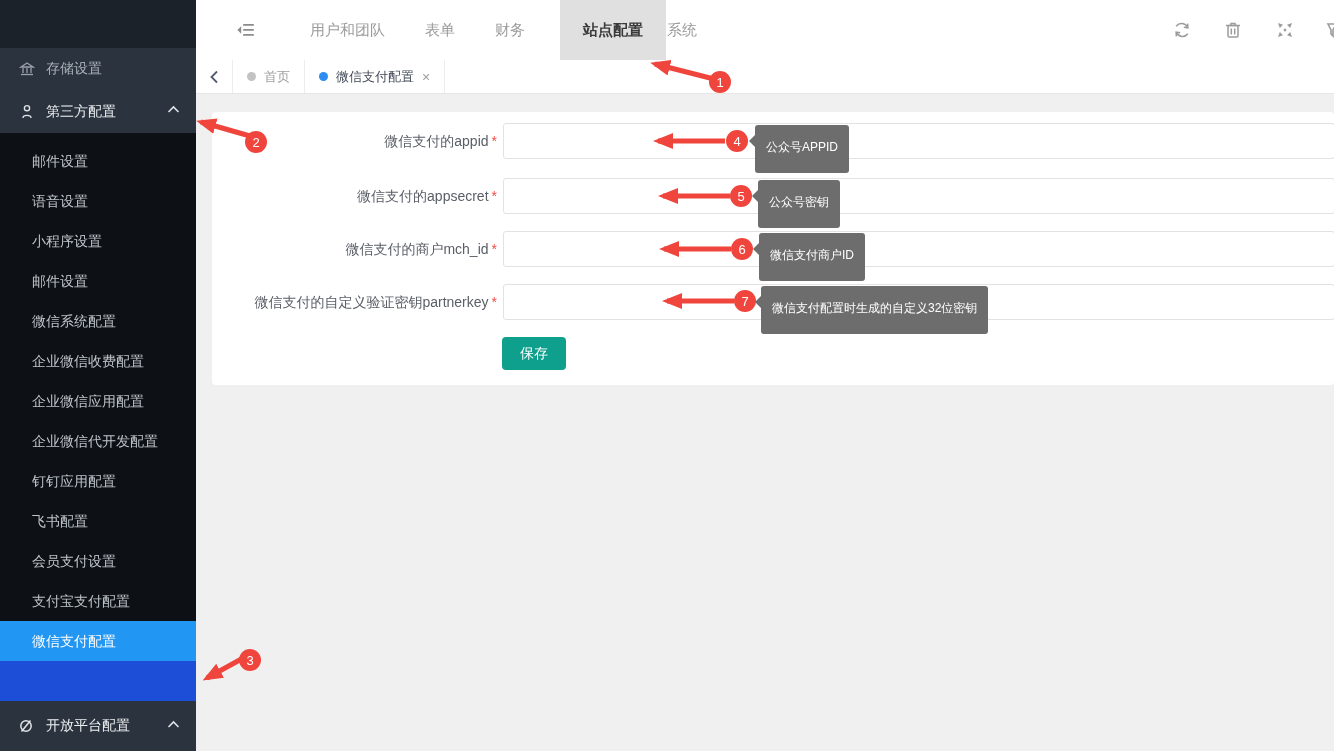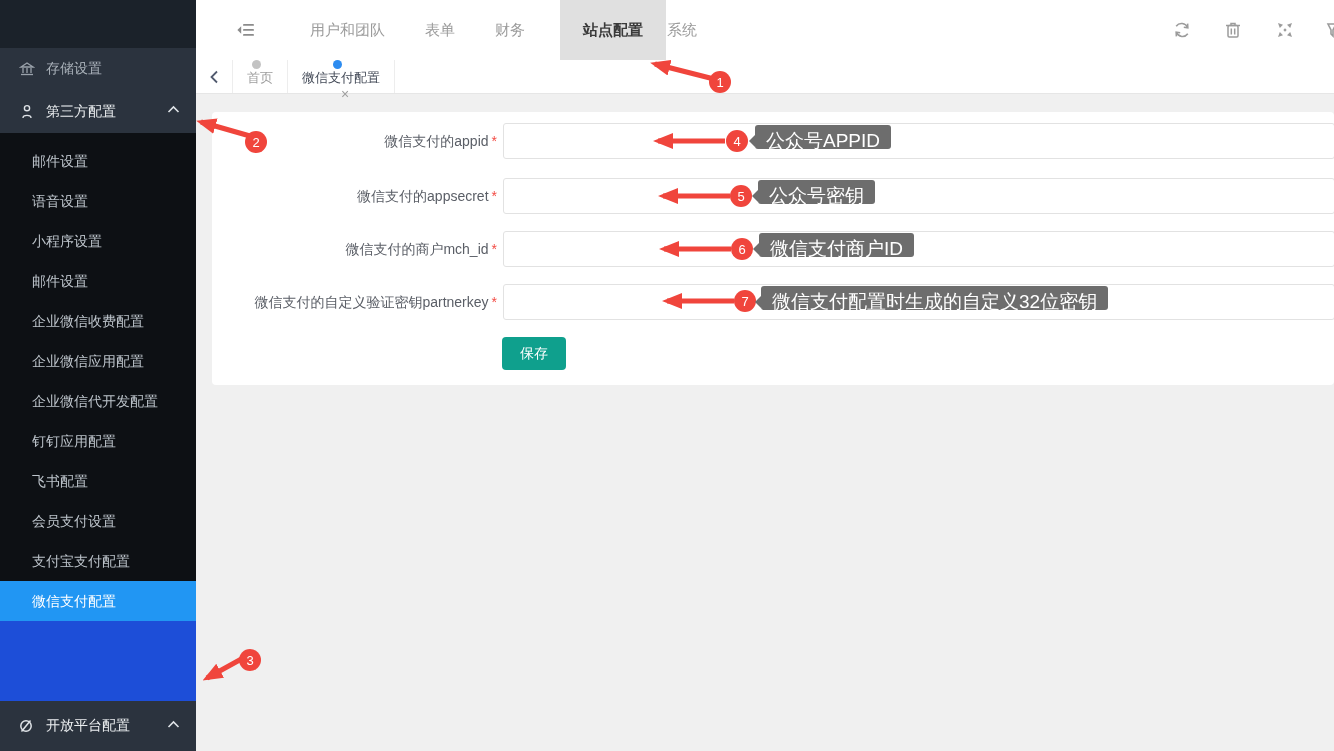--- a/index.html
+++ b/index.html
@@ -27,41 +27,41 @@
   .topbar{position:absolute;left:196px;top:0;width:1138px;height:60px;background:#ffffff;}
   .nav-toggle{position:absolute;left:38px;top:18px;width:26px;height:24px;cursor:pointer;}
   .nav-item{position:absolute;top:0;height:60px;display:flex;align-items:center;justify-content:center;
     color:#9b9b9b;font-size:15px;cursor:pointer;}
   .nav-item.active{background:#e0e0e0;color:#3a3a3a;font-weight:bold;}
   .tb-icon{position:absolute;top:18px;width:24px;height:24px;cursor:pointer;}
   
   .tabstrip{position:absolute;left:196px;top:60px;width:1138px;height:33px;background:#ffffff;
     border-bottom:1px solid #e6e6e6;display:flex;align-items:stretch;}
   .ts-back{width:36px;border-right:1px solid #ededed;display:flex;align-items:center;justify-content:center;cursor:pointer;}
-  .ts-tab{display:flex;align-items:center;padding:0 14px;border-right:1px solid #ededed;font-size:13px;cursor:pointer;white-space:nowrap;flex-direction:column;}
+  .ts-tab{display:flex;align-items:center;padding:0 14px;border-right:1px solid #ededed;font-size:13px;cursor:pointer;white-space:nowrap;}
   .ts-dot{width:9px;height:9px;border-radius:50%;margin-right:8px;flex:0 0 auto;}
   .ts-dot.gray{background:#c3c3c3;}
   .ts-dot.blue{background:#2d8cf0;}
   .ts-tab.home{color:#9e9e9e;}
   .ts-tab.cur{color:#444b58;}
   .ts-close{margin-left:8px;color:#9e9e9e;font-size:14px;line-height:1;cursor:pointer;}
   
   .card{position:absolute;left:212px;top:112px;width:1122px;height:273px;background:#ffffff;border-radius:4px;}
   .flabel{position:absolute;width:285px;text-align:right;font-size:14px;color:#5a5e66;line-height:36px;height:36px;}
   .flabel .star{color:#f34b44;margin-left:3px;}
   .finput{position:absolute;left:291px;right:-1px;height:34px;border:1px solid #e2e2e2;border-radius:3px;
     background:#fff;outline:none;padding:0 10px;font-size:14px;color:#333;}
   .save-btn{position:absolute;left:290px;top:225px;width:64px;height:33px;background:#0fa08d;border:none;
     border-radius:4px;color:#ffffff;font-size:14px;cursor:pointer;}
   
   .overlay-svg{position:absolute;left:0;top:0;z-index:50;pointer-events:none;}
   .num{position:absolute;width:22px;height:22px;border-radius:50%;background:#f0453c;color:#fff;
     display:flex;align-items:center;justify-content:center;font-size:13px;z-index:51;transform:translate(-50%,-50%);}
-  .tip{position:absolute;background:#6d6d6d;color:#ffffff;font-size:19px;height:24px;line-height:32px;
-    padding:0 11px;border-radius:3px;white-space:nowrap;z-index:51;}
+  .tip{position:absolute;background:#6d6d6d;color:#ffffff;font-size:12px;height:36px;line-height:32px;
+    padding:6px 11px;border-radius:3px;white-space:nowrap;z-index:51;}
   .tip::before{content:"";position:absolute;left:-10px;top:10px;border:6px solid transparent;border-right:6px solid #6d6d6d;border-left-width:4px;}
   svg{display:block;}
 </style>
 </head>
 <body>
 
 <aside class="sidebar">
   <div class="sb-top"></div>
 
   <div class="sb-header dim">
@@ -90,20 +90,21 @@
         <polyline points="1.5,7 6.5,2 11.5,7"></polyline>
       </svg>
     </span>
   </div>
 
   <nav class="sb-submenu">
     <div class="sb-item">邮件设置</div>
     <div class="sb-item">语音设置</div>
     <div class="sb-item">小程序设置</div>
     <div class="sb-item">邮件设置</div>
+    <div class="sb-item">微信系统配置</div>
     <div class="sb-item">企业微信收费配置</div>
     <div class="sb-item">企业微信应用配置</div>
     <div class="sb-item">企业微信代开发配置</div>
     <div class="sb-item">钉钉应用配置</div>
     <div class="sb-item">飞书配置</div>
     <div class="sb-item">会员支付设置</div>
     <div class="sb-item">支付宝支付配置</div>
     <div class="sb-item active">微信支付配置</div>
   </nav>
 

